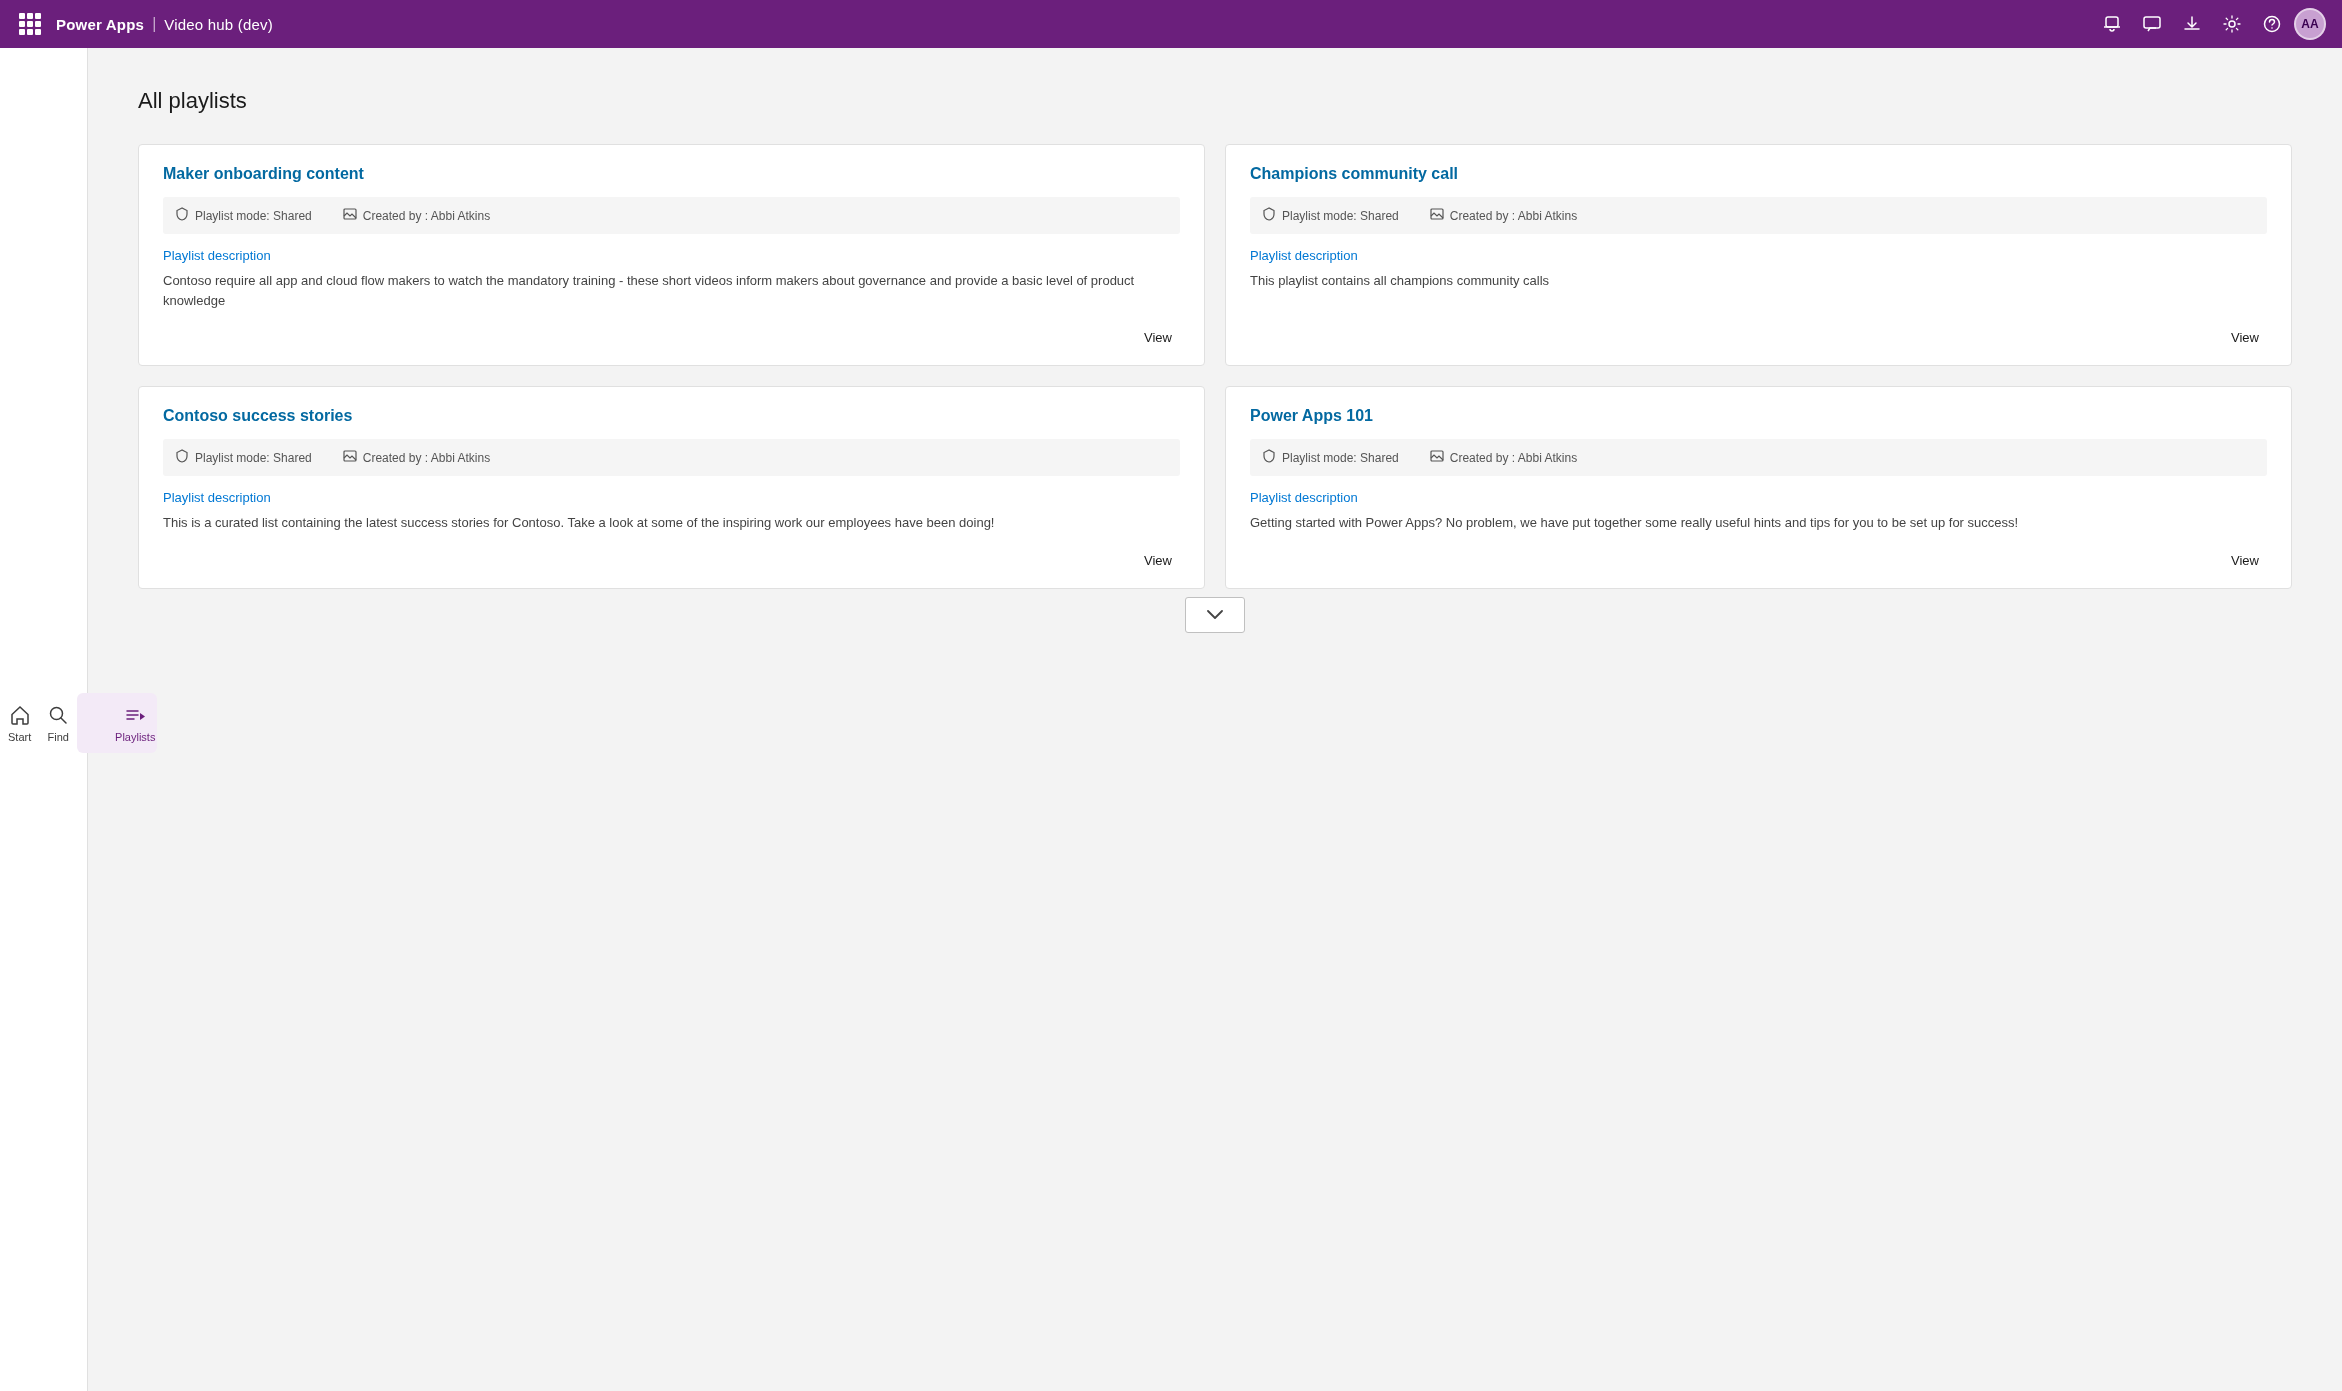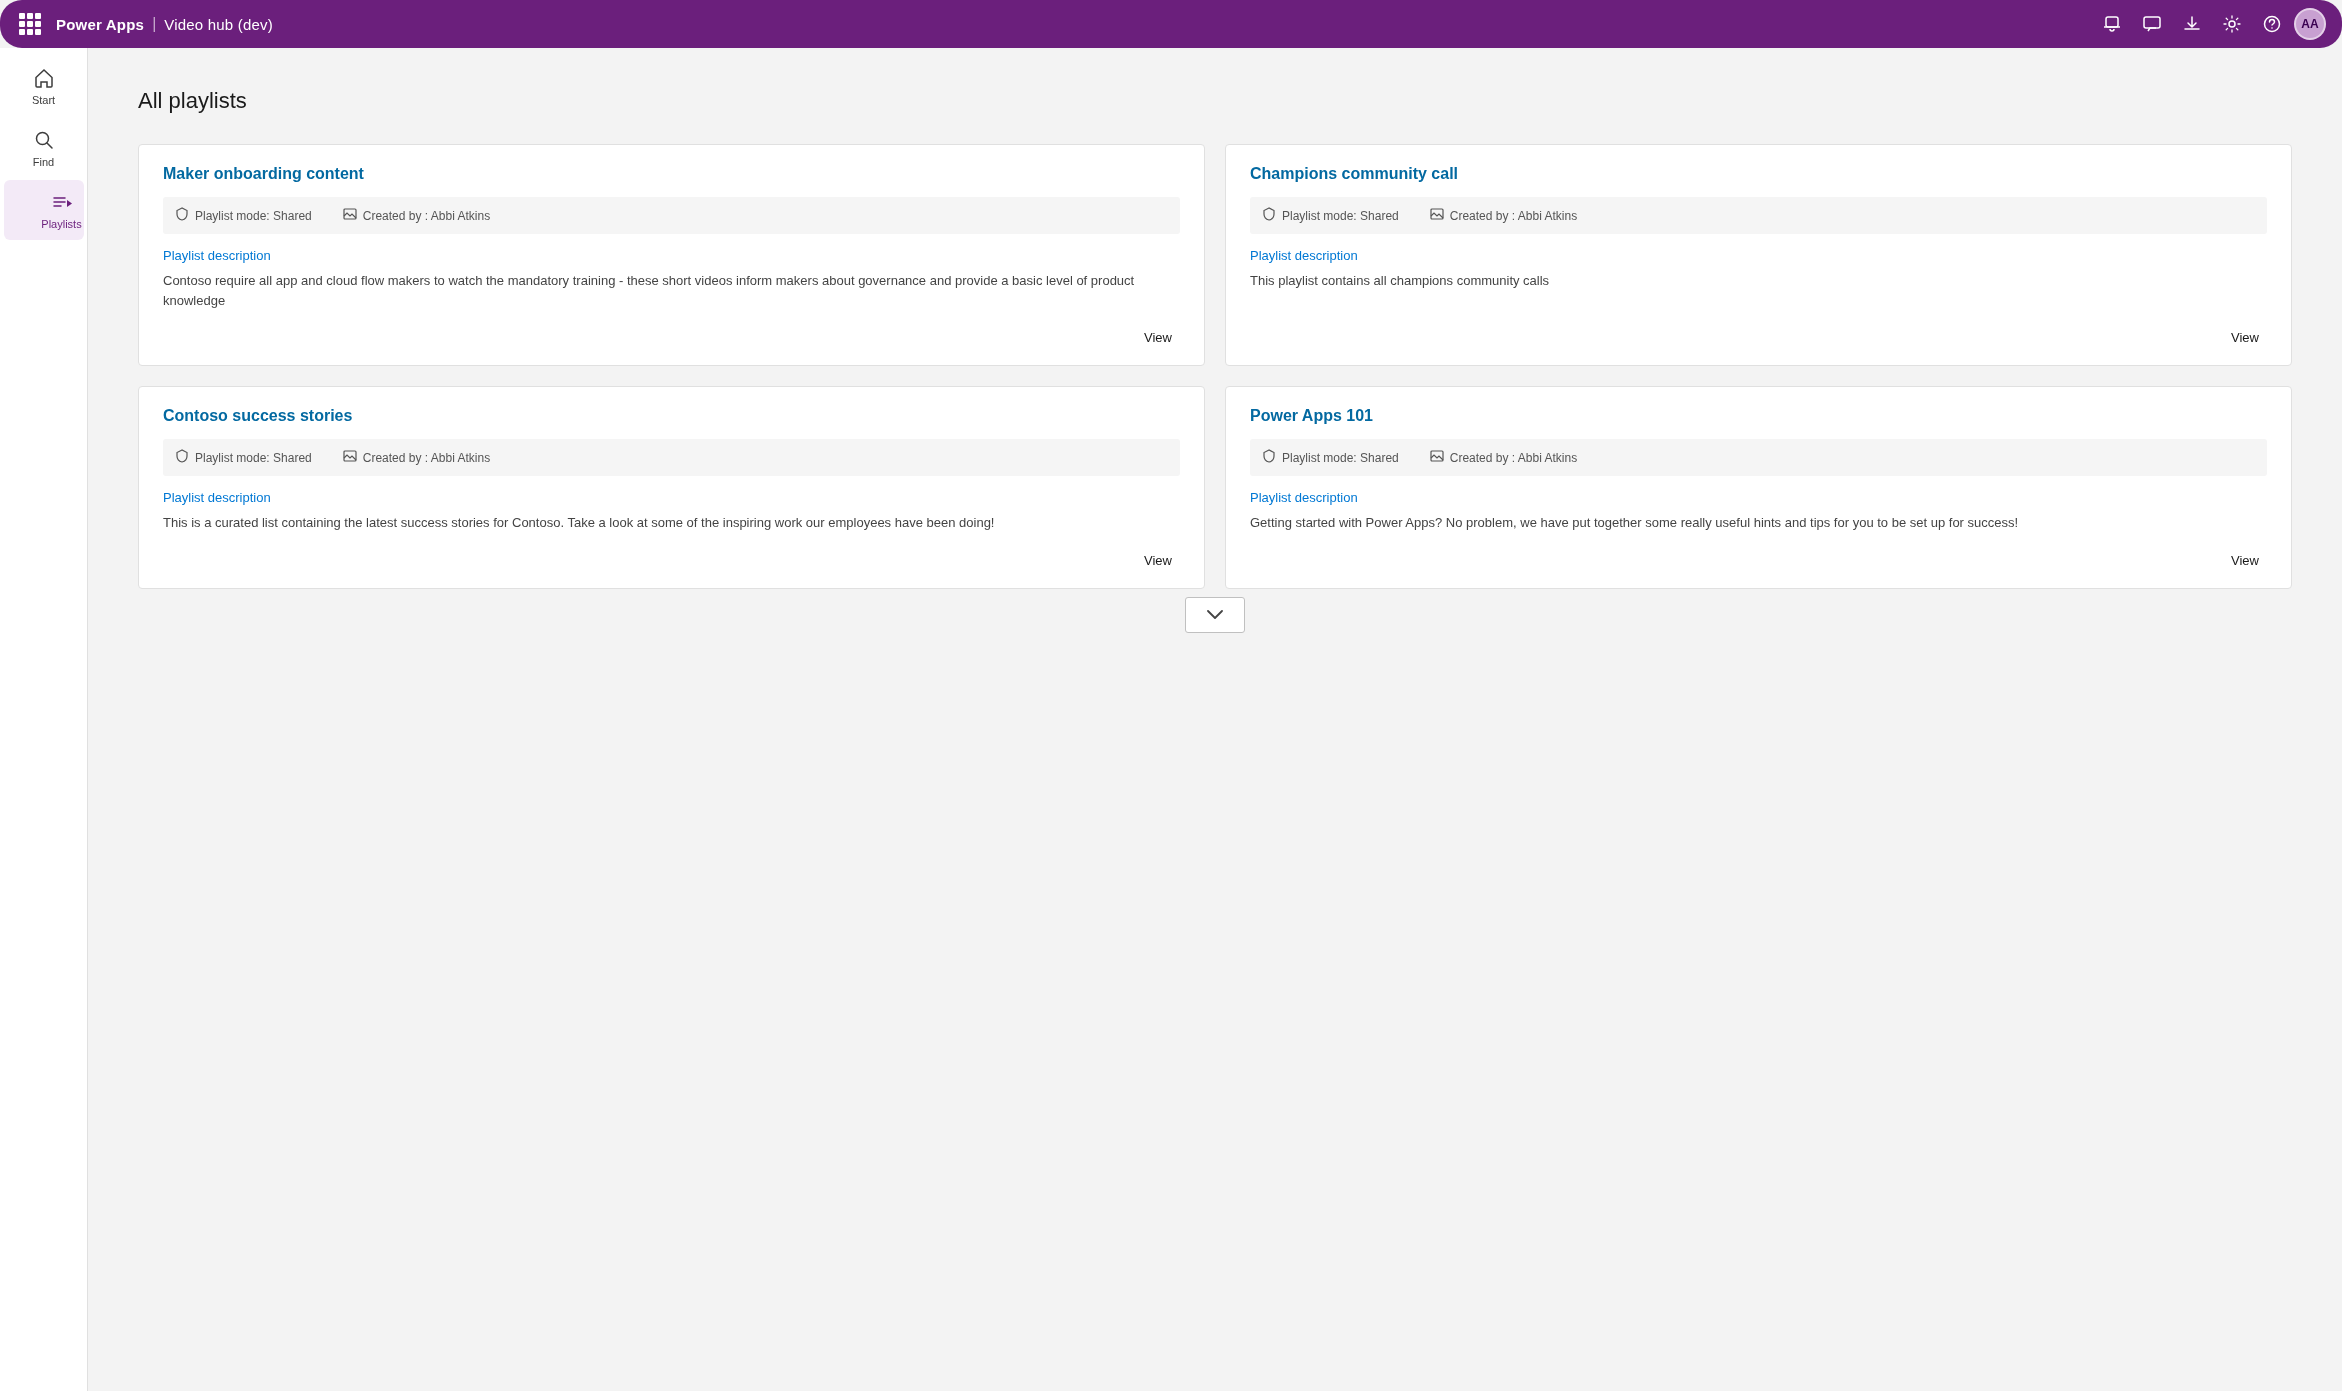--- a/index.html
+++ b/index.html
@@ -9,21 +9,20 @@
     .topnav {
       background: #6b1f7c;
       height: 48px;
       display: flex;
       align-items: center;
       padding: 0 16px;
       color: white;
       position: fixed;
       top: 0; left: 0; right: 0;
       z-index: 100;
-      border-radius: 22px;
     }
     .topnav-waffle {
       width: 28px; height: 28px;
       display: flex; align-items: center; justify-content: center;
       cursor: pointer; margin-right: 12px;
     }
     .waffle-grid {
       display: grid; grid-template-columns: repeat(3,6px); gap: 2px;
     }
     .waffle-dot { width: 6px; height: 6px; background: white; border-radius: 1px; }
@@ -51,21 +50,21 @@
       border: 2px solid rgba(255,255,255,0.5);
     }
 
     
     .sidebar {
       position: fixed;
       top: 48px; left: 0; bottom: 0;
       width: 88px;
       background: white;
       border-right: 1px solid #e0e0e0;
-      display: flex; flex-direction: column;
+      display: flex; flex-direction: row;
       align-items: center;
       padding-top: 8px;
       z-index: 50;
     }
     .sidebar-item {
       display: flex; flex-direction: column; align-items: center;
       padding: 10px 8px;
       width: 80px;
       border-radius: 6px;
       cursor: pointer;

